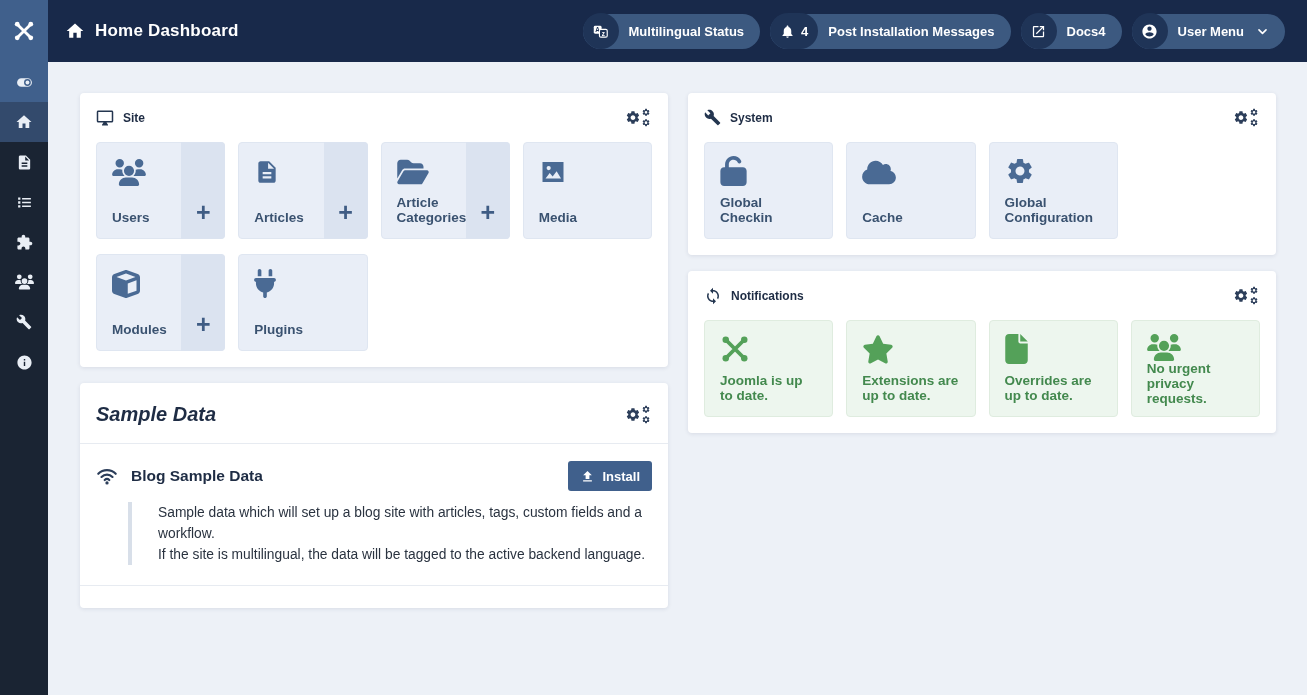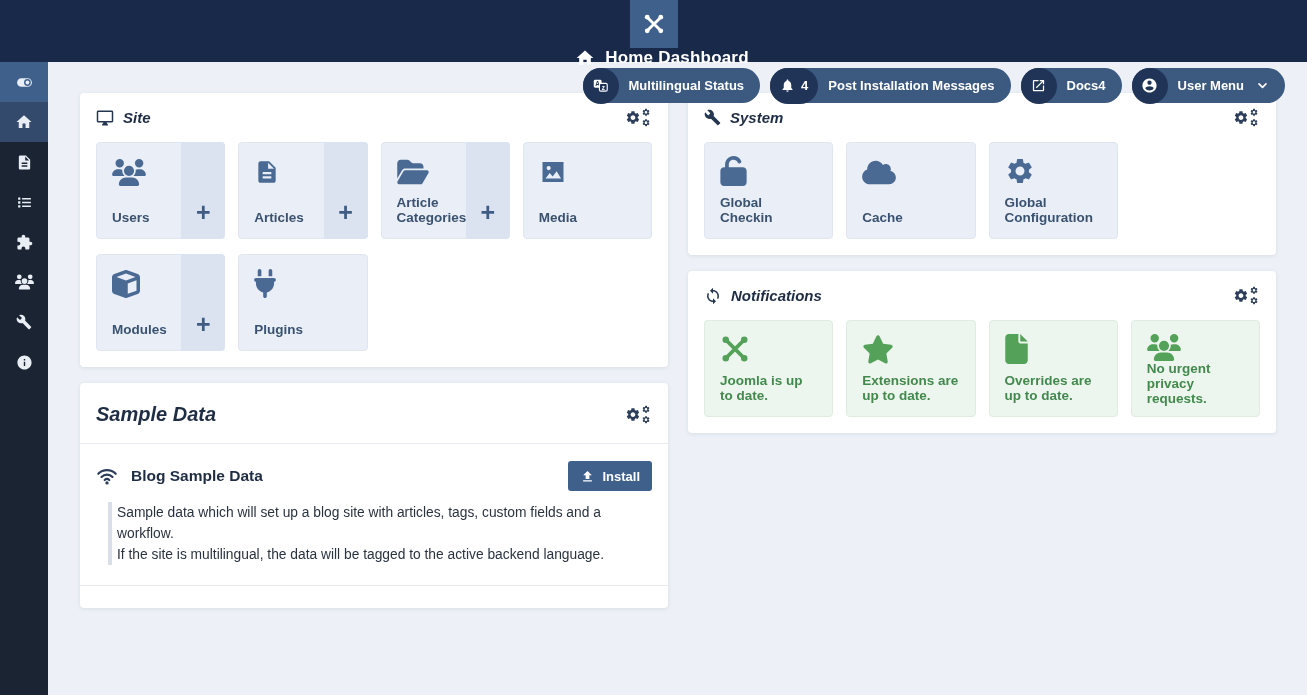--- a/index.html
+++ b/index.html
@@ -1,21 +1,21 @@
 <!DOCTYPE html>
 <html><head>
 <meta charset="utf-8">
 <style>
   * { margin:0; padding:0; box-sizing:border-box; }
   html,body { width:1307px; height:695px; overflow:hidden; }
   body { font-family:"Liberation Sans", sans-serif; background:#edf1f7; position:relative; }
   svg.ic { display:block; fill:currentColor; }
 
   
-  .topbar { position:absolute; top:0; left:0; width:1307px; height:62px; background:#18294a; display:flex; align-items:center; z-index:5;flex-direction:column; }
+  .topbar { position:absolute; top:0; left:0; width:1307px; height:62px; background:#18294a; display:flex; align-items:center; z-index:5; }
   .logo-tile { width:48px; height:62px; background:#40608c; display:flex; align-items:center; justify-content:center; color:#fff; flex:0 0 48px; cursor:pointer; }
   .crumb { display:flex; align-items:center; gap:10px; margin-left:17px; color:#fff; }
   .crumb .title { font-size:17px; font-weight:700; letter-spacing:.2px; }
   .topbar-actions { margin-left:auto; margin-right:22px; display:flex; gap:10px; }
   .pill { height:35px; background:#3c5980; border-radius:18px; display:flex; align-items:center; padding-right:16px; gap:10px; color:#fff; font-size:13px; font-weight:700; cursor:pointer; white-space:nowrap; }
   .pill-cap { min-width:36px; height:36px; background:#1f3457; border-radius:18px; display:flex; align-items:center; justify-content:center; color:#fff; }
   .pill-cap.wide { padding:0 10px; gap:6px; }
   .pill-cap .badge { font-size:13px; font-weight:700; }
   .pill .chev { color:#fff; margin-left:2px; }
 
@@ -23,42 +23,42 @@
   .sidebar { position:absolute; top:62px; left:0; width:48px; height:633px; background:#1a2433; display:flex; flex-direction:column; }
   .side-item { width:48px; height:40px; display:flex; align-items:center; justify-content:center; color:#e9eef5; cursor:pointer; }
   .side-item.toggle { background:#40608c; }
   .side-item.active { background:#334a6c; }
 
   
   .content { position:absolute; top:62px; left:48px; width:1259px; padding:31px 31px 0 32px; display:flex; gap:20px; align-items:flex-start; }
   .col { width:588px; flex:0 0 588px; }
   .panel { background:#fff; border-radius:4px; box-shadow:0 1px 4px rgba(25,44,74,.10); margin-bottom:16px; }
   .panel-header { display:flex; align-items:center; gap:9px; padding:15px 16px 13px; color:#1e2c44; }
-  .panel-header .p-title { font-size:15px; font-weight:700;font-style:italic; }
+  .panel-header .p-title { font-size:12px; font-weight:700; }
   .panel-header .hicon { color:#243650; }
   .gear-btn { margin-left:auto; color:#2c3e5a; background:none; border:none; cursor:pointer; padding:0; display:flex; }
 
   .card-grid { display:grid; grid-template-columns:1fr 1fr 1fr 1fr; gap:15px 13px; padding:2px 16px 16px; }
   .q-card { position:relative; height:97px; background:#e9eef7; border:1px solid #dfe6f1; border-radius:4px; padding:13px 15px; display:flex; flex-direction:column; justify-content:space-between; cursor:pointer; }
   .q-card .q-icon { color:#4a6a94; height:30px; display:flex; align-items:flex-end; }
   .q-card .q-label { font-size:13.5px; font-weight:700; color:#3a5270; }
   .add-strip { position:absolute; top:-1px; right:-1px; bottom:-1px; width:44px; background:#dbe3f0; border-radius:0 4px 4px 0; display:flex; align-items:flex-end; justify-content:center; padding-bottom:14px; color:#3f5c84; font-size:25px; font-weight:700; line-height:1; cursor:pointer; }
   .q-card.green { background:#edf6ee; border-color:#dfecdf; }
   .q-card.green .q-icon { color:#54a159; }
   .q-card.green .q-label { color:#43894e; }
 
   
   .sample-header { display:flex; align-items:center; padding:20px 16px 17px; border-bottom:1px solid #e7ebf1; color:#1e2c44; }
   .sample-header .p-title { font-size:20px; font-weight:700;font-style:italic; }
   .sample-section { padding:17px 16px 20px; border-bottom:1px solid #e7ebf1; }
   .sec-head { display:flex; align-items:center; gap:13px; }
   .sec-head .wifi { color:#2c3e5a; }
   .sec-title { font-size:15.5px; font-weight:700; color:#1e2c44; }
   .install-btn { margin-left:auto; background:#40608c; color:#fff; border:none; border-radius:3px; height:30px; padding:0 12px; font-size:13px; font-weight:700; font-family:inherit; display:flex; align-items:center; gap:7px; cursor:pointer; }
-  .quote { margin:11px 0 0 12px; border-left:4px solid #d8dfe9; padding-left:5px; font-size:13.8px; color:#2a3340; line-height:21px; }
+  .quote { margin:11px 0 0 32px; border-left:4px solid #d8dfe9; padding-left:26px; font-size:13.8px; color:#2a3340; line-height:21px; }
   .sample-tail { height:22px; }
 </style>
 </head>
 <body>
 
 <svg width="0" height="0" style="position:absolute">
   <defs>
     <symbol id="s-joomla" viewBox="0 0 24 24">
       <g fill="none" stroke="currentColor" stroke-width="3.1" stroke-linecap="round">
         <path d="M5.6 5.6l12.8 12.8M18.4 5.6L5.6 18.4"></path>

